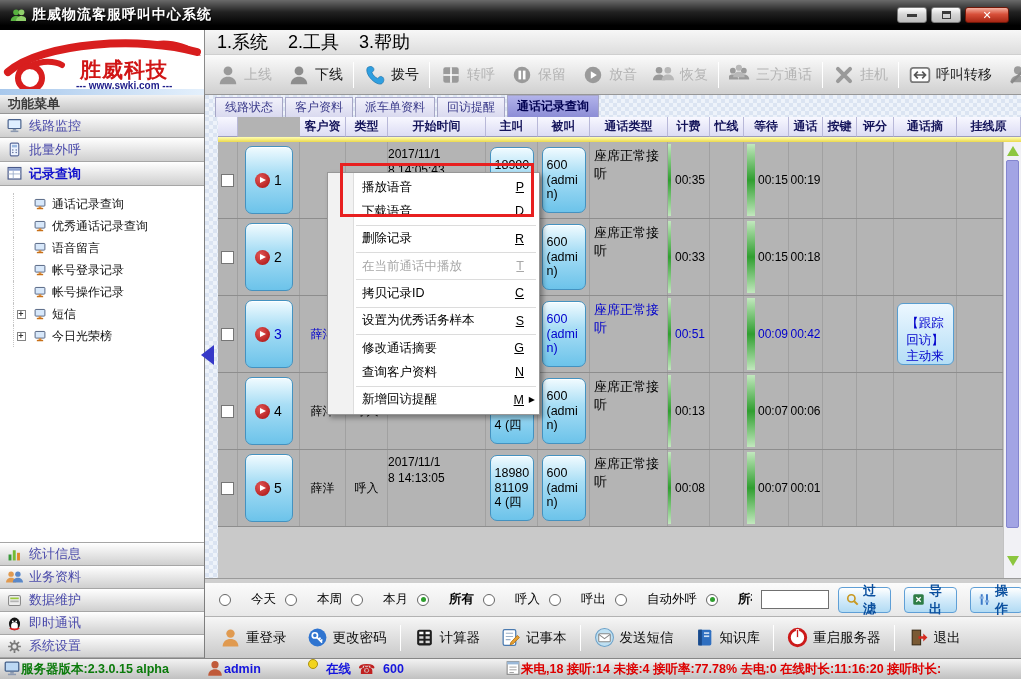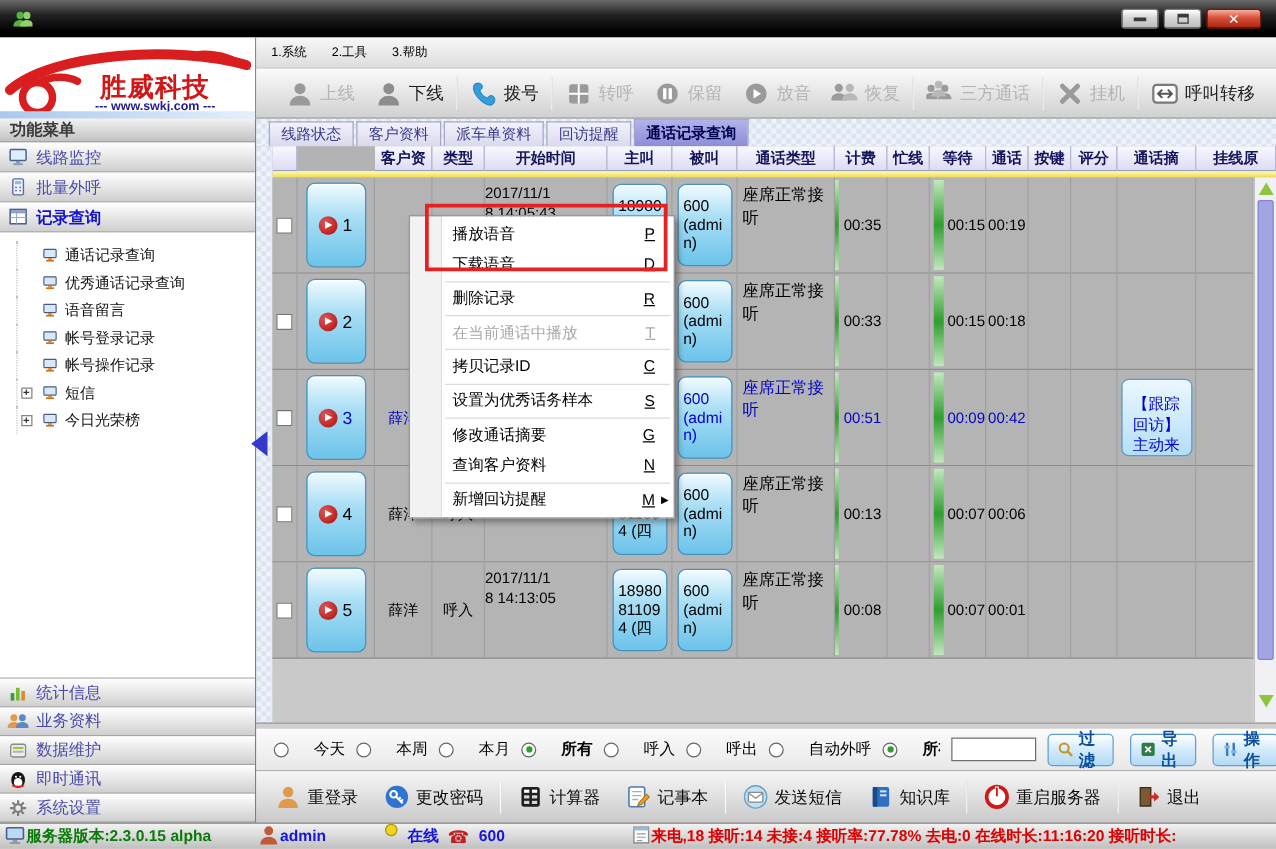--- a/index.html
+++ b/index.html
@@ -14,22 +14,22 @@
 .winbtn{width:30px;height:16px;border:1px solid #7a7a7a;border-radius:3px;background:linear-gradient(#fff,#d6d6d6 45%,#bdbdbd);display:flex;align-items:center;justify-content:center;margin-left:4px;position:relative}
 .winbtn.close{width:44px;background:linear-gradient(#f4b0a0,#d8503a 45%,#a82614);border-color:#6f1708;color:#fff;font-weight:bold;font-size:11px}
 .glyph-min{width:10px;height:3px;background:#3a3a3a}
 .glyph-max{width:9px;height:8px;border:1.5px solid #3a3a3a;border-top-width:3px}
 
 #logo{position:absolute;left:0;top:30px;width:205px;height:65px;background:#fff;border-right:1px solid #8a8a8a;overflow:hidden}
 #logo .brand{position:absolute;left:80px;top:26px;color:#d01616;font-size:21px;font-weight:bold;letter-spacing:1px}
 #logo .site{position:absolute;left:76px;top:50px;color:#1c1c8a;font-size:10px;font-weight:bold}
 #logo .bluestrip{position:absolute;bottom:0;left:0;right:0;height:6px;background:linear-gradient(90deg,#a8c8ec,#e4f0fc)}
 
-#menubar{position:absolute;left:205px;top:30px;width:816px;height:25px;background:linear-gradient(#f7f7f7,#ddd);display:flex;align-items:center;gap:20px;padding-left:12px;font-size:10px;color:#000;border-bottom:1px solid #cfcfcf}
-#toolbar{position:absolute;left:205px;top:55px;width:816px;height:40px;background:linear-gradient(#fbfbfb,#d0d0d0);display:flex;align-items:center;padding-left:16px;border-bottom:1px solid #979797}
+#menubar{position:absolute;left:205px;top:30px;width:816px;height:25px;background:linear-gradient(#f7f7f7,#ddd);display:flex;align-items:center;gap:20px;padding-left:12px;font-size:18px;color:#000;border-bottom:1px solid #cfcfcf}
+#toolbar{position:absolute;left:205px;top:55px;width:816px;height:40px;background:linear-gradient(#fbfbfb,#d0d0d0);display:flex;align-items:center;padding-left:4px;border-bottom:1px solid #979797}
 .tbitem{display:flex;align-items:center;gap:5px;padding:0 8px;font-size:14px;color:#1c1c1c;white-space:nowrap}
 .tbitem.disabled{color:#b4b4b4}
 .tbsep{width:1px;height:26px;background:#9e9e9e;border-right:1px solid #fff;margin:0 2px}
 
 #sidebar{position:absolute;left:0;top:95px;width:205px;height:563px;background:#d6d6d6;border-right:1px solid #7e7e7e;display:flex;flex-direction:column}
 #fm-header{height:19px;background:linear-gradient(#f2f2f2,#c2c2c2);border-bottom:1px solid #969696;font-weight:bold;color:#3c3c3c;padding-left:8px;display:flex;align-items:center;font-size:13px}
 .side-sec{height:24px;background:linear-gradient(#fff,#cfcfcf);border-bottom:1px solid #a6a6a6;display:flex;align-items:center;gap:6px;padding-left:6px;color:#4a4aaa;font-size:13px}
 .side-sec.active{color:#1212cc;font-weight:bold}
 #tree{flex:1;background:#fff;border-bottom:1px solid #a6a6a6;padding-top:7px;overflow:hidden}
 .tree-item{height:22px;display:flex;align-items:center;gap:5px;padding-left:9px;color:#101010;font-size:12px}
@@ -110,20 +110,21 @@
         <g transform="translate(1,2) scale(0.8)">
           <circle cx="10" cy="6.3" r="4" fill="#57b13f"></circle>
           <path d="M2.5 18.5c0-4.6 3.6-7 7.5-7s7.5 2.4 7.5 7z" fill="#57b13f"></path>
         </g>
         <g transform="translate(7,2) scale(0.8)">
           <circle cx="10" cy="6.3" r="4" fill="#8fd06a"></circle>
           <path d="M2.5 18.5c0-4.6 3.6-7 7.5-7s7.5 2.4 7.5 7z" fill="#8fd06a"></path>
         </g>
       </svg>
     </span>
+  <span id="title">胜威物流客服呼叫中心系统</span>
   <div id="winbtns">
     <div class="winbtn">
         <span class="glyph-min"></span>
       </div>
     <div class="winbtn">
         <span class="glyph-max"></span>
       </div>
     <div class="winbtn close">
         <span>✕</span>
       </div>

